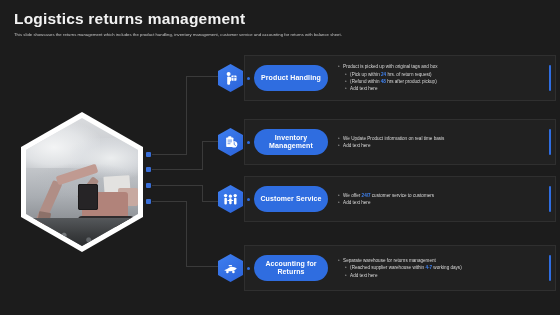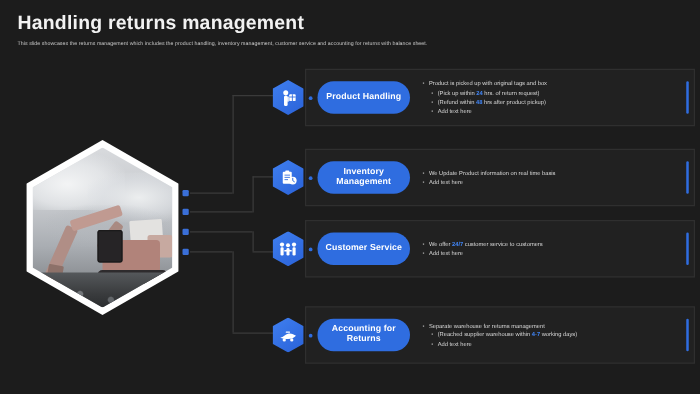--- a/index.html
+++ b/index.html
@@ -276,21 +276,21 @@
     color: #8e8e8e;
     margin-right: 3.5px;
     flex: 0 0 auto;
     font-size: 4.6px;
   }
   .hl { color: #3f82f0; font-weight: bold; }
 </style>
 </head>
 <body>
 
-<div class="slide-title">Handling returns management</div>
+<div class="slide-title">Logistics returns management</div>
 <div class="slide-subtitle">This slide showcases the returns management which includes the product handling, inventory management, customer service and accounting for returns with balance sheet.</div>
 
 <div class="hex-photo-wrap">
   <div class="hex-outer"></div>
   <div class="hex-inner">
     <div class="cloud-a"></div>
     <div class="cloud-b"></div>
     <div class="cloud-c"></div>
     <div class="excav-boom"></div>
     <div class="excav-arm"></div>

